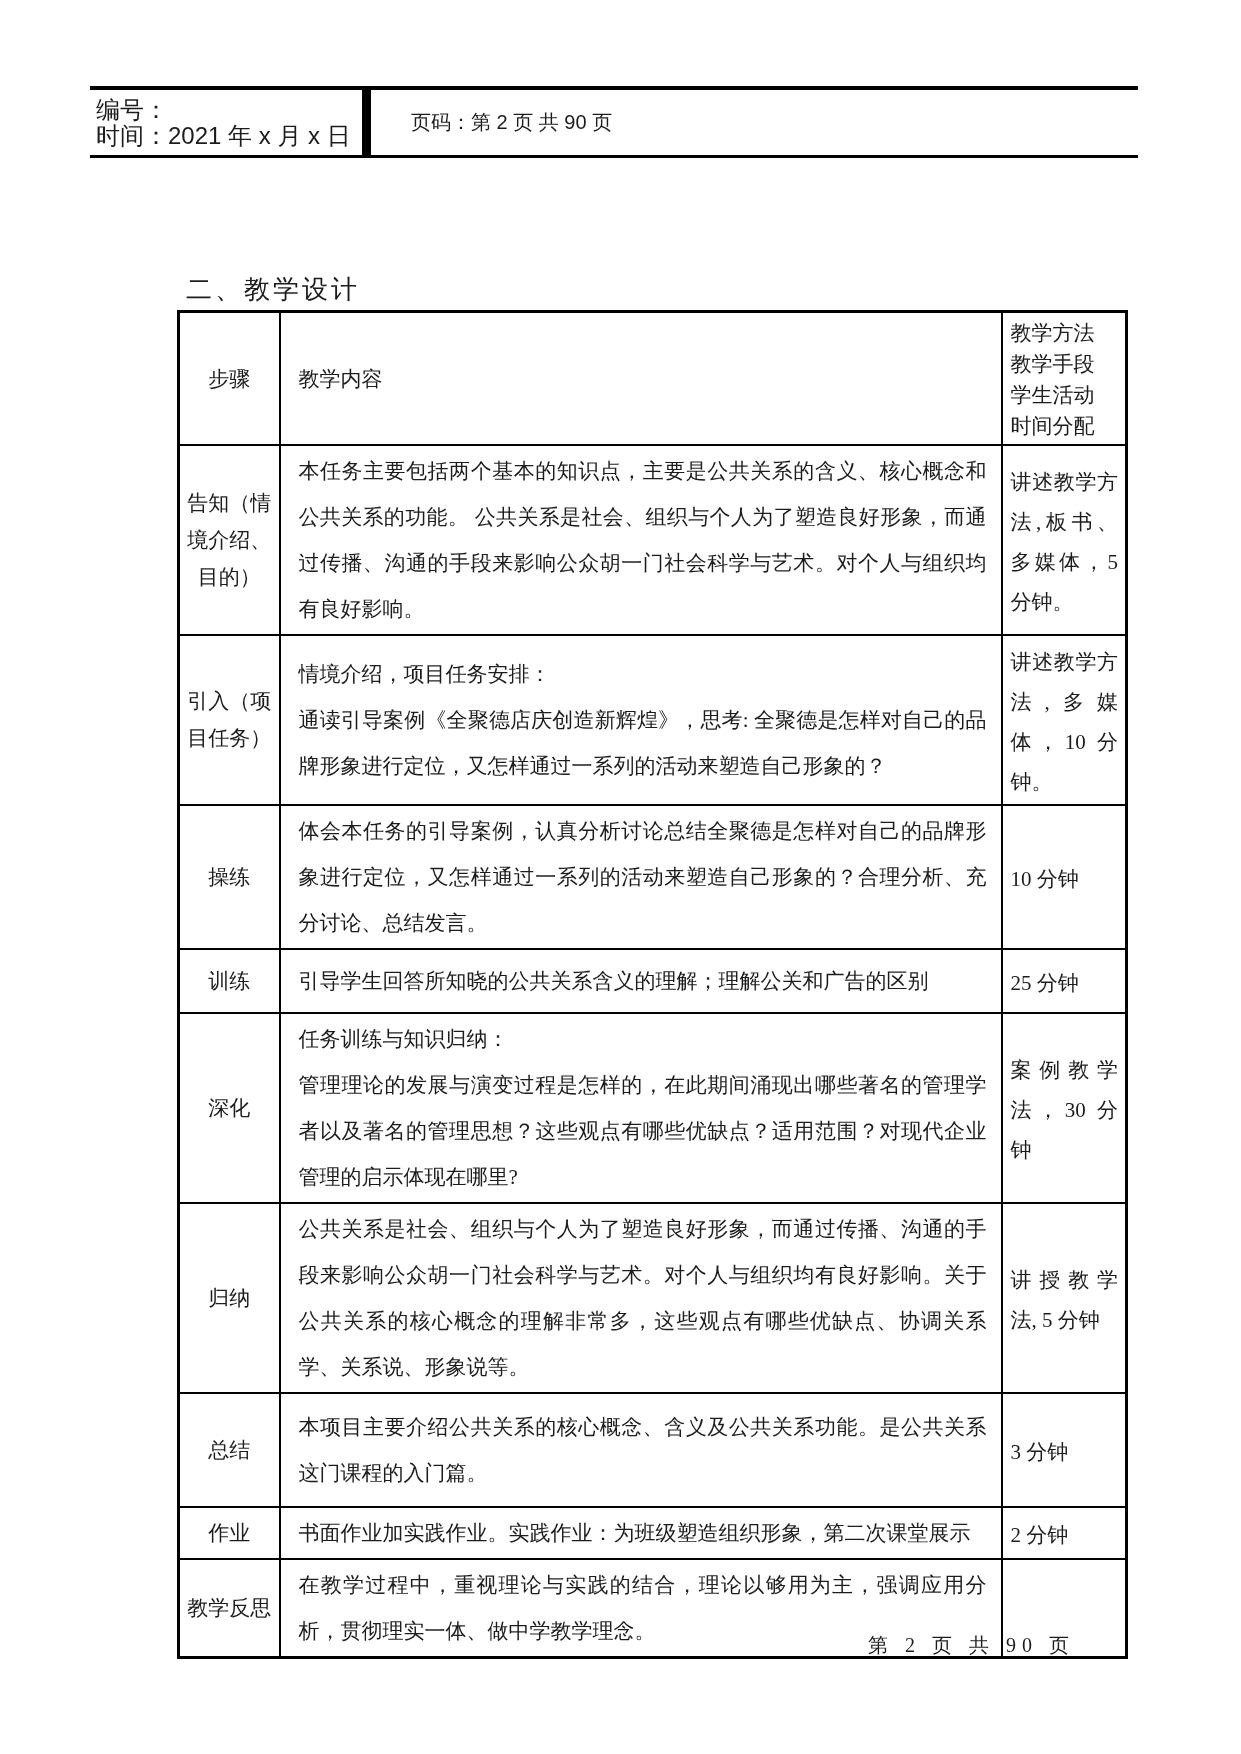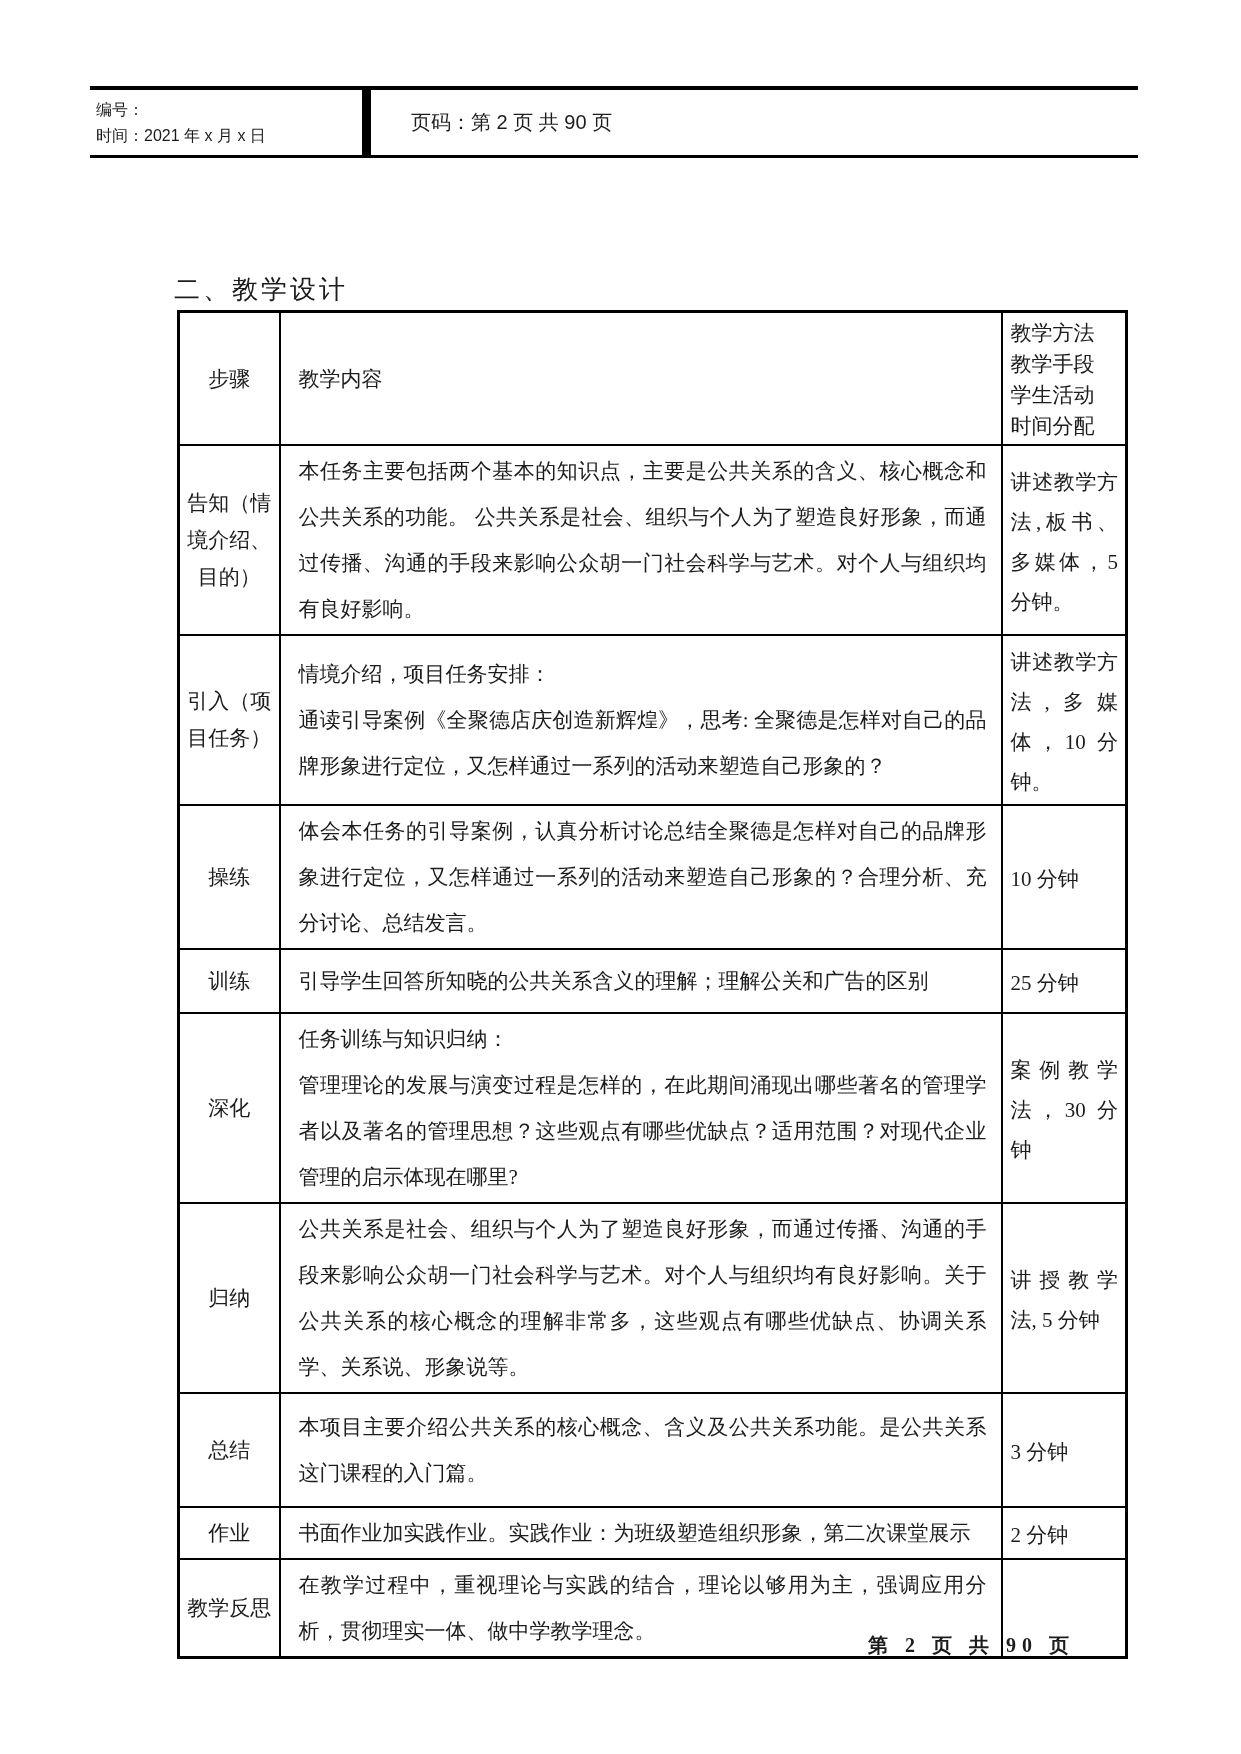--- a/index.html
+++ b/index.html
@@ -16,21 +16,21 @@
   .hdr{
     position:absolute;left:90px;top:86px;width:1048px;height:72px;
     border-top:4px solid #000;
     border-bottom:3px solid #000;
     display:flex;align-items:stretch;
     box-sizing:border-box;
   }
   .hdr-meta{
     width:272px;flex:0 0 272px;
     font-family:"Liberation Sans","DejaVu Sans",sans-serif;
-    font-size:16px;line-height:26px;
+    font-size:24px;line-height:26px;
     padding:7px 0 0 6px;box-sizing:border-box;
   }
   .hdr-bar-thick{flex:0 0 7px;background:#000;}
   .hdr-slogan{
     flex:1 1 auto;
     display:flex;align-items:center;justify-content:center;
     font-weight:bold;font-size:30px;
     letter-spacing:1px;
   }
   .hdr-bar-thin{flex:0 0 2px;background:#000;}
@@ -38,21 +38,21 @@
     flex:0 0 284px;
     display:flex;align-items:center;
     padding-left:16px;box-sizing:border-box;
     font-family:"Liberation Sans","DejaVu Sans",sans-serif;
     font-size:20px;
     margin-left:24px;
   }
 
   
   .section-title{
-    position:absolute;left:174px;top:272px;
+    position:absolute;left:186px;top:272px;
     font-size:26px;letter-spacing:3px;
   }
 
   
   .design-table{
     position:absolute;left:177px;top:310px;
     width:948px;
     border-collapse:collapse;
     table-layout:fixed;
     font-size:21px;
@@ -83,21 +83,21 @@
     line-height:40px;
     text-align:justify;
     text-align-last:left;
   }
   .hrow .c-step,.hrow .c-content{text-align:center;line-height:30px;}
   .hrow .c-method{line-height:31px;padding-top:5px;text-align:left;}
 
   
   .footer-page{
     position:absolute;top:1632px;right:166px;
-    font-size:20px;letter-spacing:6px;font-weight:bold;
+    font-size:20px;letter-spacing:6px;
   }
 </style>
 </head>
 <body>
 
 <div class="page">
 
   <div class="hdr">
     <div class="hdr-meta">
       <div>编号：</div>

